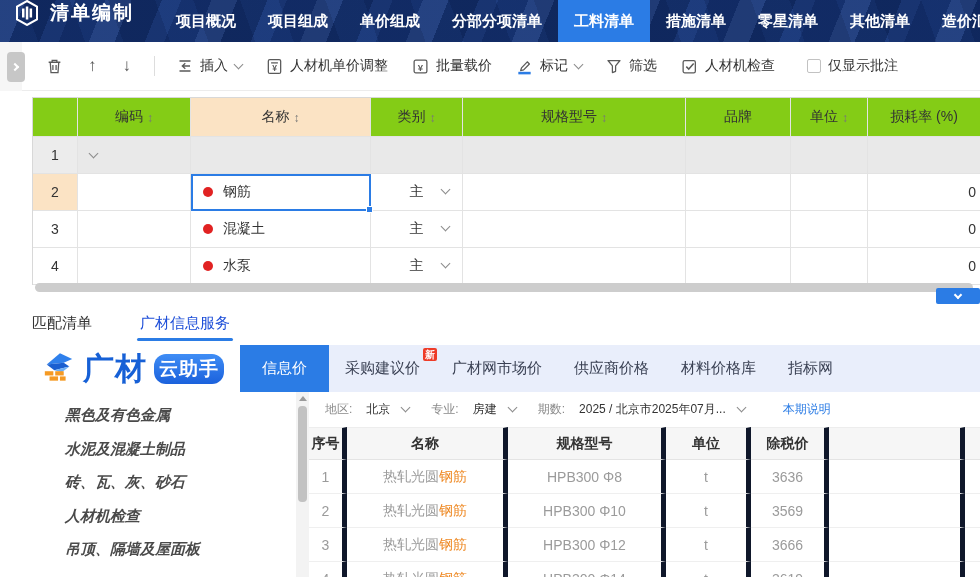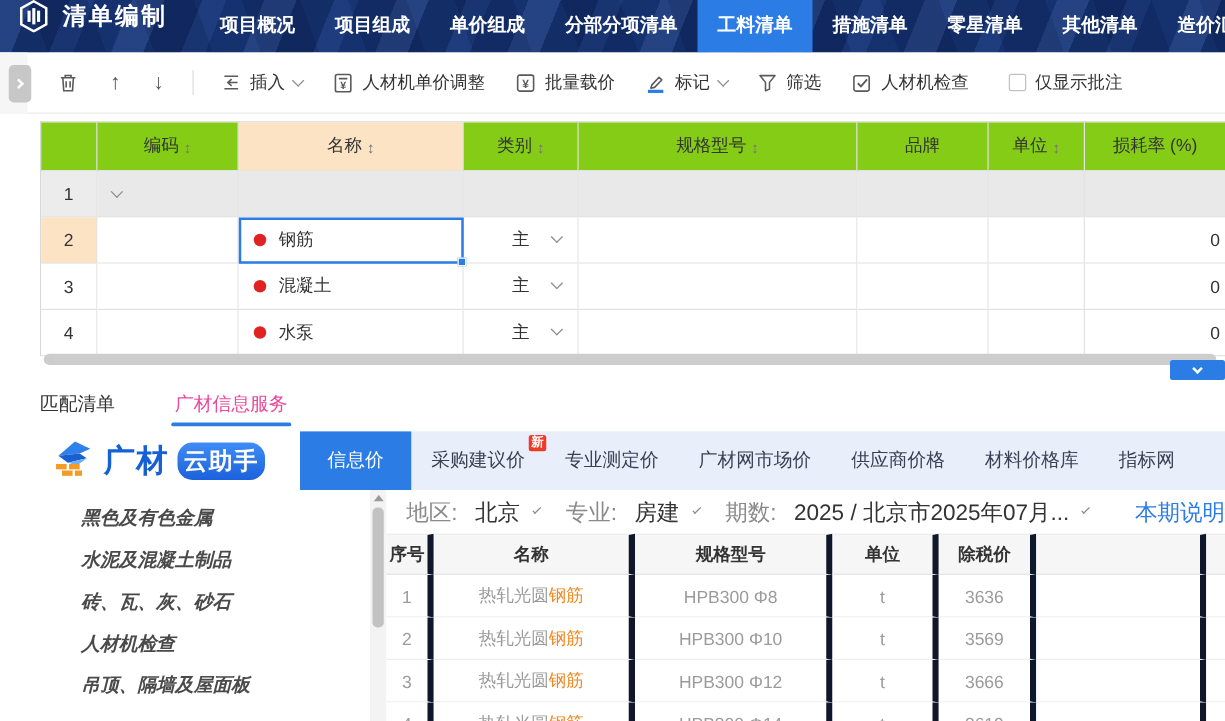--- a/index.html
+++ b/index.html
@@ -67,28 +67,28 @@
   
   .hscroll { position:absolute; left:32px; top:283px; width:948px; height:9px; }
   .hthumb { height:9px; width:938px; margin-left:3px; background:#cdcdcd; border-radius:5px; cursor:pointer; }
   .panel-collapse { position:absolute; left:936px; top:288px; width:44px; height:16px; background:#2b7ce5;
     border:none; border-radius:2px; display:flex; align-items:center; justify-content:center; cursor:pointer; }
   .panel-collapse .chev { width:6px; height:6px; border-width:2px; margin-top:-3px; }
 
   
   .panel-tabs { position:absolute; left:32px; top:305px; height:36px; display:flex; gap:48px; align-items:center; }
   .ptab { font-size:15px; color:#333; cursor:pointer; position:relative; white-space:nowrap; }
-  .ptab.active { color:#ec4899; }
+  .ptab.active { color:#1d4ed8; }
   .ptab.active::after { content:""; position:absolute; left:-3px; right:-3px; bottom:-8px; height:3px;
     background:#2b7ce5; border-radius:2px; }
 
   
   .gc-head { position:absolute; left:32px; top:345px; width:948px; height:47px; display:flex; }
   .brand { width:208px; display:flex; align-items:center; gap:7px; background:#fff; padding-left:10px; }
-  .brand-primary { font-size:25px; font-weight:bold; color:#1660d6; letter-spacing:1px; white-space:nowrap; }
+  .brand-primary { font-size:31px; font-weight:bold; color:#1660d6; letter-spacing:1px; white-space:nowrap; }
   .brand-secondary { background:linear-gradient(180deg,#3f8df5,#1b61dc); color:#fff; font-size:19px;
     font-weight:bold; padding:2px 5px; border-radius:12px; letter-spacing:1px; white-space:nowrap; }
   .gc-tabs { flex:1; background:#e9eefb; display:flex; align-items:stretch; overflow:hidden; }
   .gc-tab { display:flex; align-items:center; padding:0 16px; font-size:15px; color:#3a4154;
     position:relative; cursor:pointer; white-space:nowrap; }
   .gc-tab.active { background:#2b7ce5; color:#fff; padding:0 22px; }
   .badge { position:absolute; top:3px; right:-1px; background:#ee3b28; color:#fff; font-size:10px;
     line-height:13px; padding:0 2px; border-radius:2px; font-weight:bold; }
 
   
@@ -96,21 +96,21 @@
   .gc-sidebar ul { list-style:none; padding:6px 0 0 33px; }
   .gc-sidebar li { line-height:33.5px; font-size:15px; font-weight:600; color:#4a4a4a;
     cursor:pointer; white-space:nowrap;font-style:italic; }
   .gc-vscroll { position:absolute; left:296px; top:392px; width:13px; height:185px; background:#f3f3f3; }
   .varrow { width:0; height:0; border-left:4px solid transparent; border-right:4px solid transparent;
     border-bottom:5px solid #9a9a9a; margin:4px auto 0; cursor:pointer; }
   .vthumb { position:absolute; left:2px; top:14px; width:9px; height:96px; background:#c2c2c2;
     border-radius:4px; cursor:pointer; }
 
   .gc-right { position:absolute; left:309px; top:392px; width:671px; height:185px; overflow:hidden; }
-  .filters { height:35px; display:flex; align-items:center; font-size:18px; padding-left:16px; white-space:nowrap; }
+  .filters { height:35px; display:flex; align-items:center; font-size:12px; padding-left:16px; white-space:nowrap; }
   .flabel { color:#8a8a8a; }
   .fvalue { color:#333; margin-left:14px; }
   .filters .chev { margin-left:12px; margin-right:22px; }
   .note-link { color:#2b7ce5; margin-left:16px; cursor:pointer; text-decoration:none; }
 
   .ptable { position:absolute; left:0; top:35px; width:671px; }
   .prow { display:grid; grid-template-columns:38px 161px 158px 85px 78px 136px 15px; }
   .prow .pcell { display:flex; align-items:center; justify-content:center;
     border-right:5px solid #0f172a; border-bottom:1px solid #efefef; }
   .phead .pcell { height:33px; background:#f6f6f6; font-weight:bold; font-size:14px; color:#333;
@@ -337,21 +337,20 @@
       </span>
       <span class="brand-primary">广材</span>
       <span class="brand-secondary">云助手</span>
     </div>
     <div class="gc-tabs">
       <span class="gc-tab active">信息价</span>
       <span class="gc-tab">
         <span>采购建议价</span>
         <span class="badge">新</span>
       </span>
-      <span class="gc-tab">专业测定价</span>
       <span class="gc-tab">广材网市场价</span>
       <span class="gc-tab">供应商价格</span>
       <span class="gc-tab">材料价格库</span>
       <span class="gc-tab">指标网</span>
     </div>
   </div>
 
   <aside class="gc-sidebar">
     <ul>
       <li>黑色及有色金属</li>

